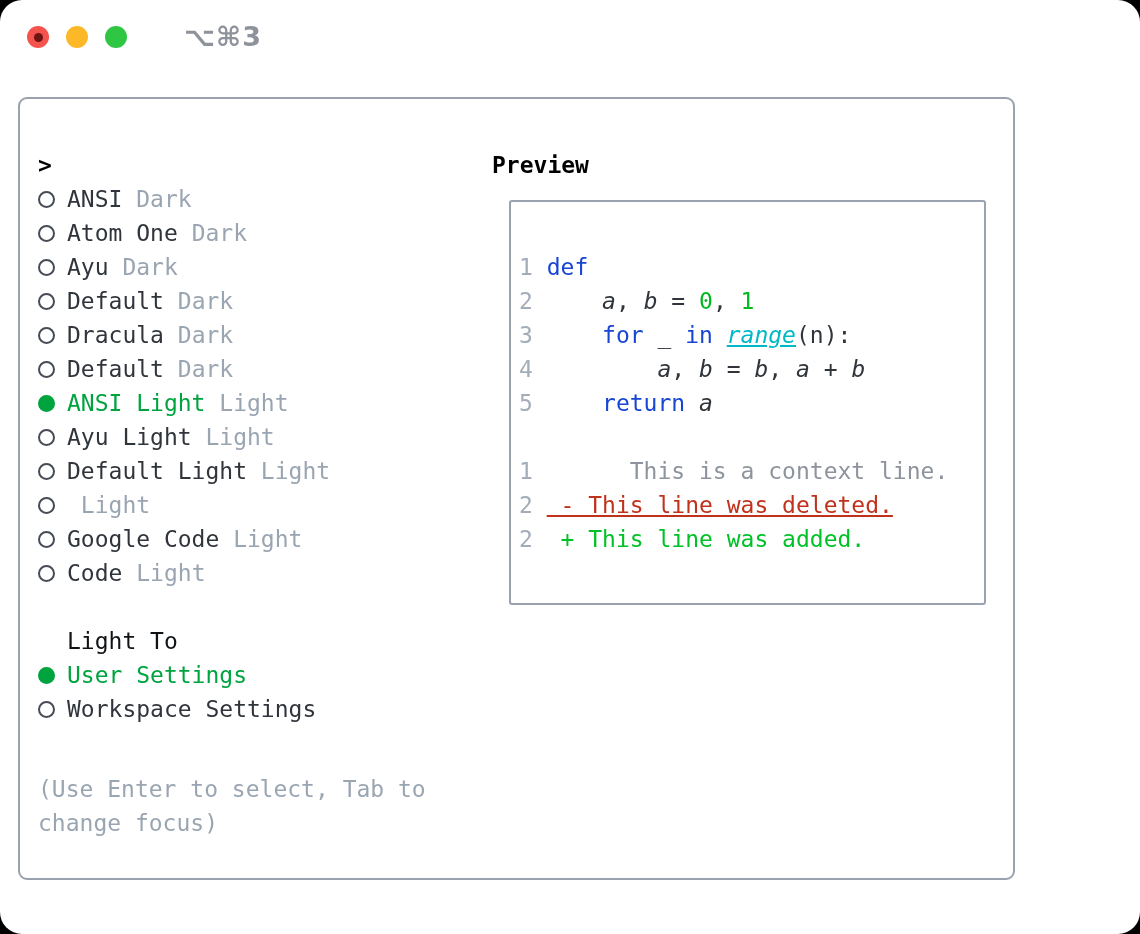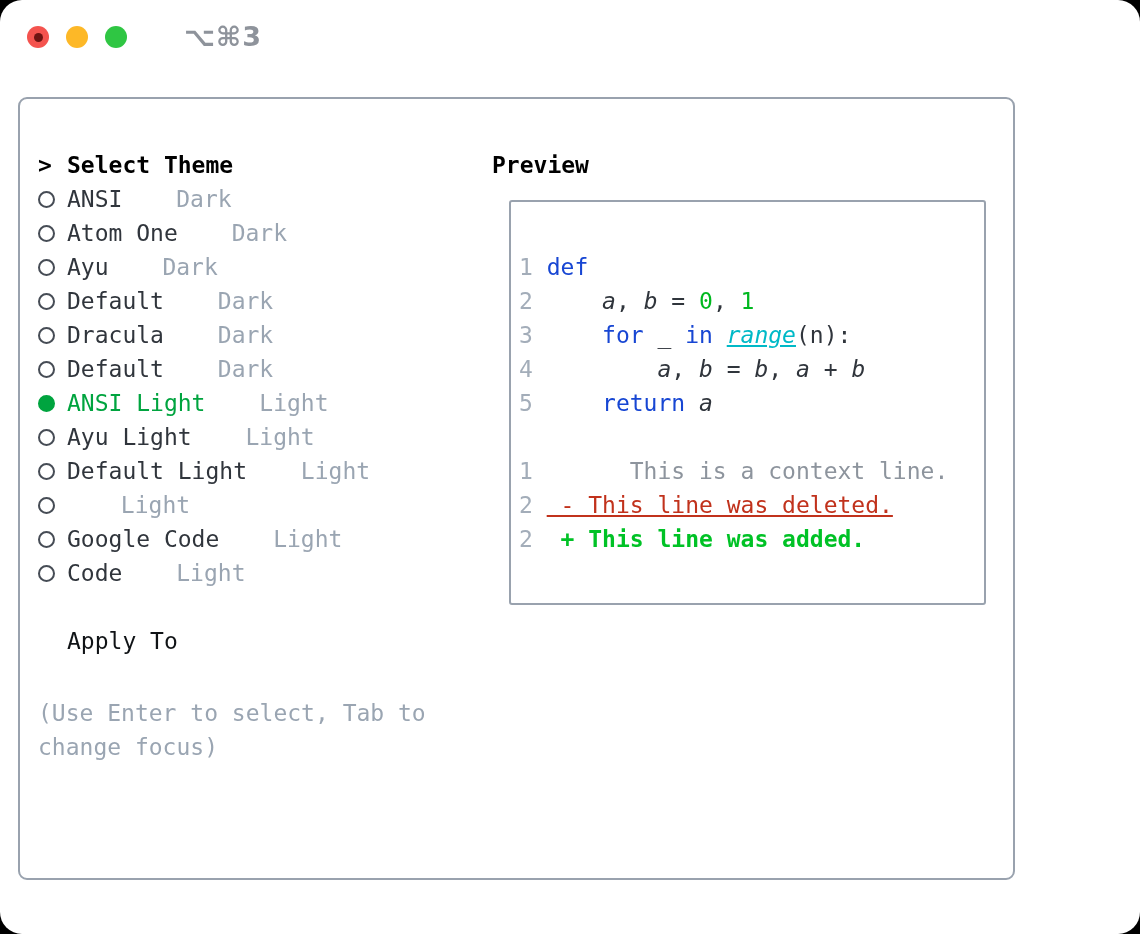--- a/index.html
+++ b/index.html
@@ -25,67 +25,66 @@
   }
   .left-col{position:absolute;left:18px;top:49px;width:452px;}
   .row{display:flex;align-items:center;height:34px;font-size:23px;color:var(--text_dark);}
   .marker{width:29px;flex:0 0 29px;display:flex;align-items:center;}
   .radio{width:13px;height:13px;border-radius:50%;border:2px solid #464c55;box-sizing:content-box;background:transparent;}
   .radio.sel{background:var(--accent_green);border-color:var(--accent_green);}
   .prompt{font-weight:bold;color:#000;font-size:23px;}
   .list-header{font-weight:bold;color:#000;font-size:23px;}
   .theme-name{white-space:pre;}
   .theme-name.sel{color:var(--accent_green);}
-  .badge{color:var(--muted_gray);white-space:pre;margin-left:40px;}
+  .badge{color:var(--muted_gray);white-space:pre;}
   .apply-header{color:#101316;font-size:23px;}
   .opt-label.sel{color:var(--accent_green);}
   .spacer{height:34px;}
   .hint{
-    margin-top:4px;font-size:23px;line-height:34px;color:var(--muted_gray);width:452px;
+    margin-top:12px;font-size:23px;line-height:34px;color:var(--muted_gray);width:452px;
   }
   
   .preview-header{position:absolute;left:472px;top:49px;height:34px;display:flex;align-items:center;
     font-weight:bold;color:#000;font-size:23px;}
   .preview-box{
     position:absolute;left:489px;top:101px;width:477px;height:405px;box-sizing:border-box;
     border:2px solid var(--panel_border);border-radius:3px;background:#fff;
     padding:48px 0 0 8px;overflow:hidden;
   }
   .code-line{height:34px;display:flex;align-items:center;font-size:23px;}
   .ln{display:inline-block;width:2ch;white-space:pre;color:var(--line_number_gray);flex:0 0 auto;}
   .tok{white-space:pre;}
   .tok-plain{color:var(--text_dark);}
   .tok-kw{color:var(--keyword_blue);}
   .tok-fn{color:var(--function_cyan);font-style:italic;text-decoration:underline;}
   .tok-var{color:var(--text_dark);font-style:italic;}
   .tok-lit{color:var(--number_green);}
   .tok-ctx{color:var(--context_gray);}
   .tok-del{color:var(--deleted_red);text-decoration:underline;}
-  .tok-add{color:var(--added_green);font-weight:bold;}
+  .tok-add{color:var(--added_green);}
 </style>
 </head>
 <body>
 
 <div class="window">
 
   <div class="titlebar">
     <button class="light light-red"></button>
     <button class="light light-yellow"></button>
     <button class="light light-green"></button>
     <div class="win-title">⌥⌘3</div>
   </div>
 
   <div class="panel">
 
     <div class="left-col">
       <div class="row">
         <span class="marker">
           <span class="prompt">&gt;</span>
         </span>
-        <span class="list-header">Select Theme</span>
       </div>
 
       <div>
           <div class="row">
             <span class="marker">
               <span class="radio"></span>
             </span>
             <span class="theme-name">ANSI</span>
             <span class="badge"> Dark</span>
           </div>
@@ -164,23 +163,37 @@
             </span>
             <span class="theme-name">Code</span>
             <span class="badge"> Light</span>
           </div>
         </div>
 
       <div class="spacer"></div>
 
       <div class="row">
         <span class="marker"></span>
-        <span class="apply-header">Apply To</span>
+        <span class="apply-header">Light To</span>
       </div>
 
+      <div>
+          <div class="row">
+            <span class="marker">
+              <span class="radio sel"></span>
+            </span>
+            <span class="opt-label sel">User Settings</span>
+          </div>
+          <div class="row">
+            <span class="marker">
+              <span class="radio"></span>
+            </span>
+            <span class="opt-label">Workspace Settings</span>
+          </div>
+        </div>
 
       <div class="spacer"></div>
 
       <div class="hint">(Use Enter to select, Tab to change focus)</div>
     </div>
 
     <div class="preview-header">Preview</div>
 
     <div class="preview-box">
         <div class="code-line">

